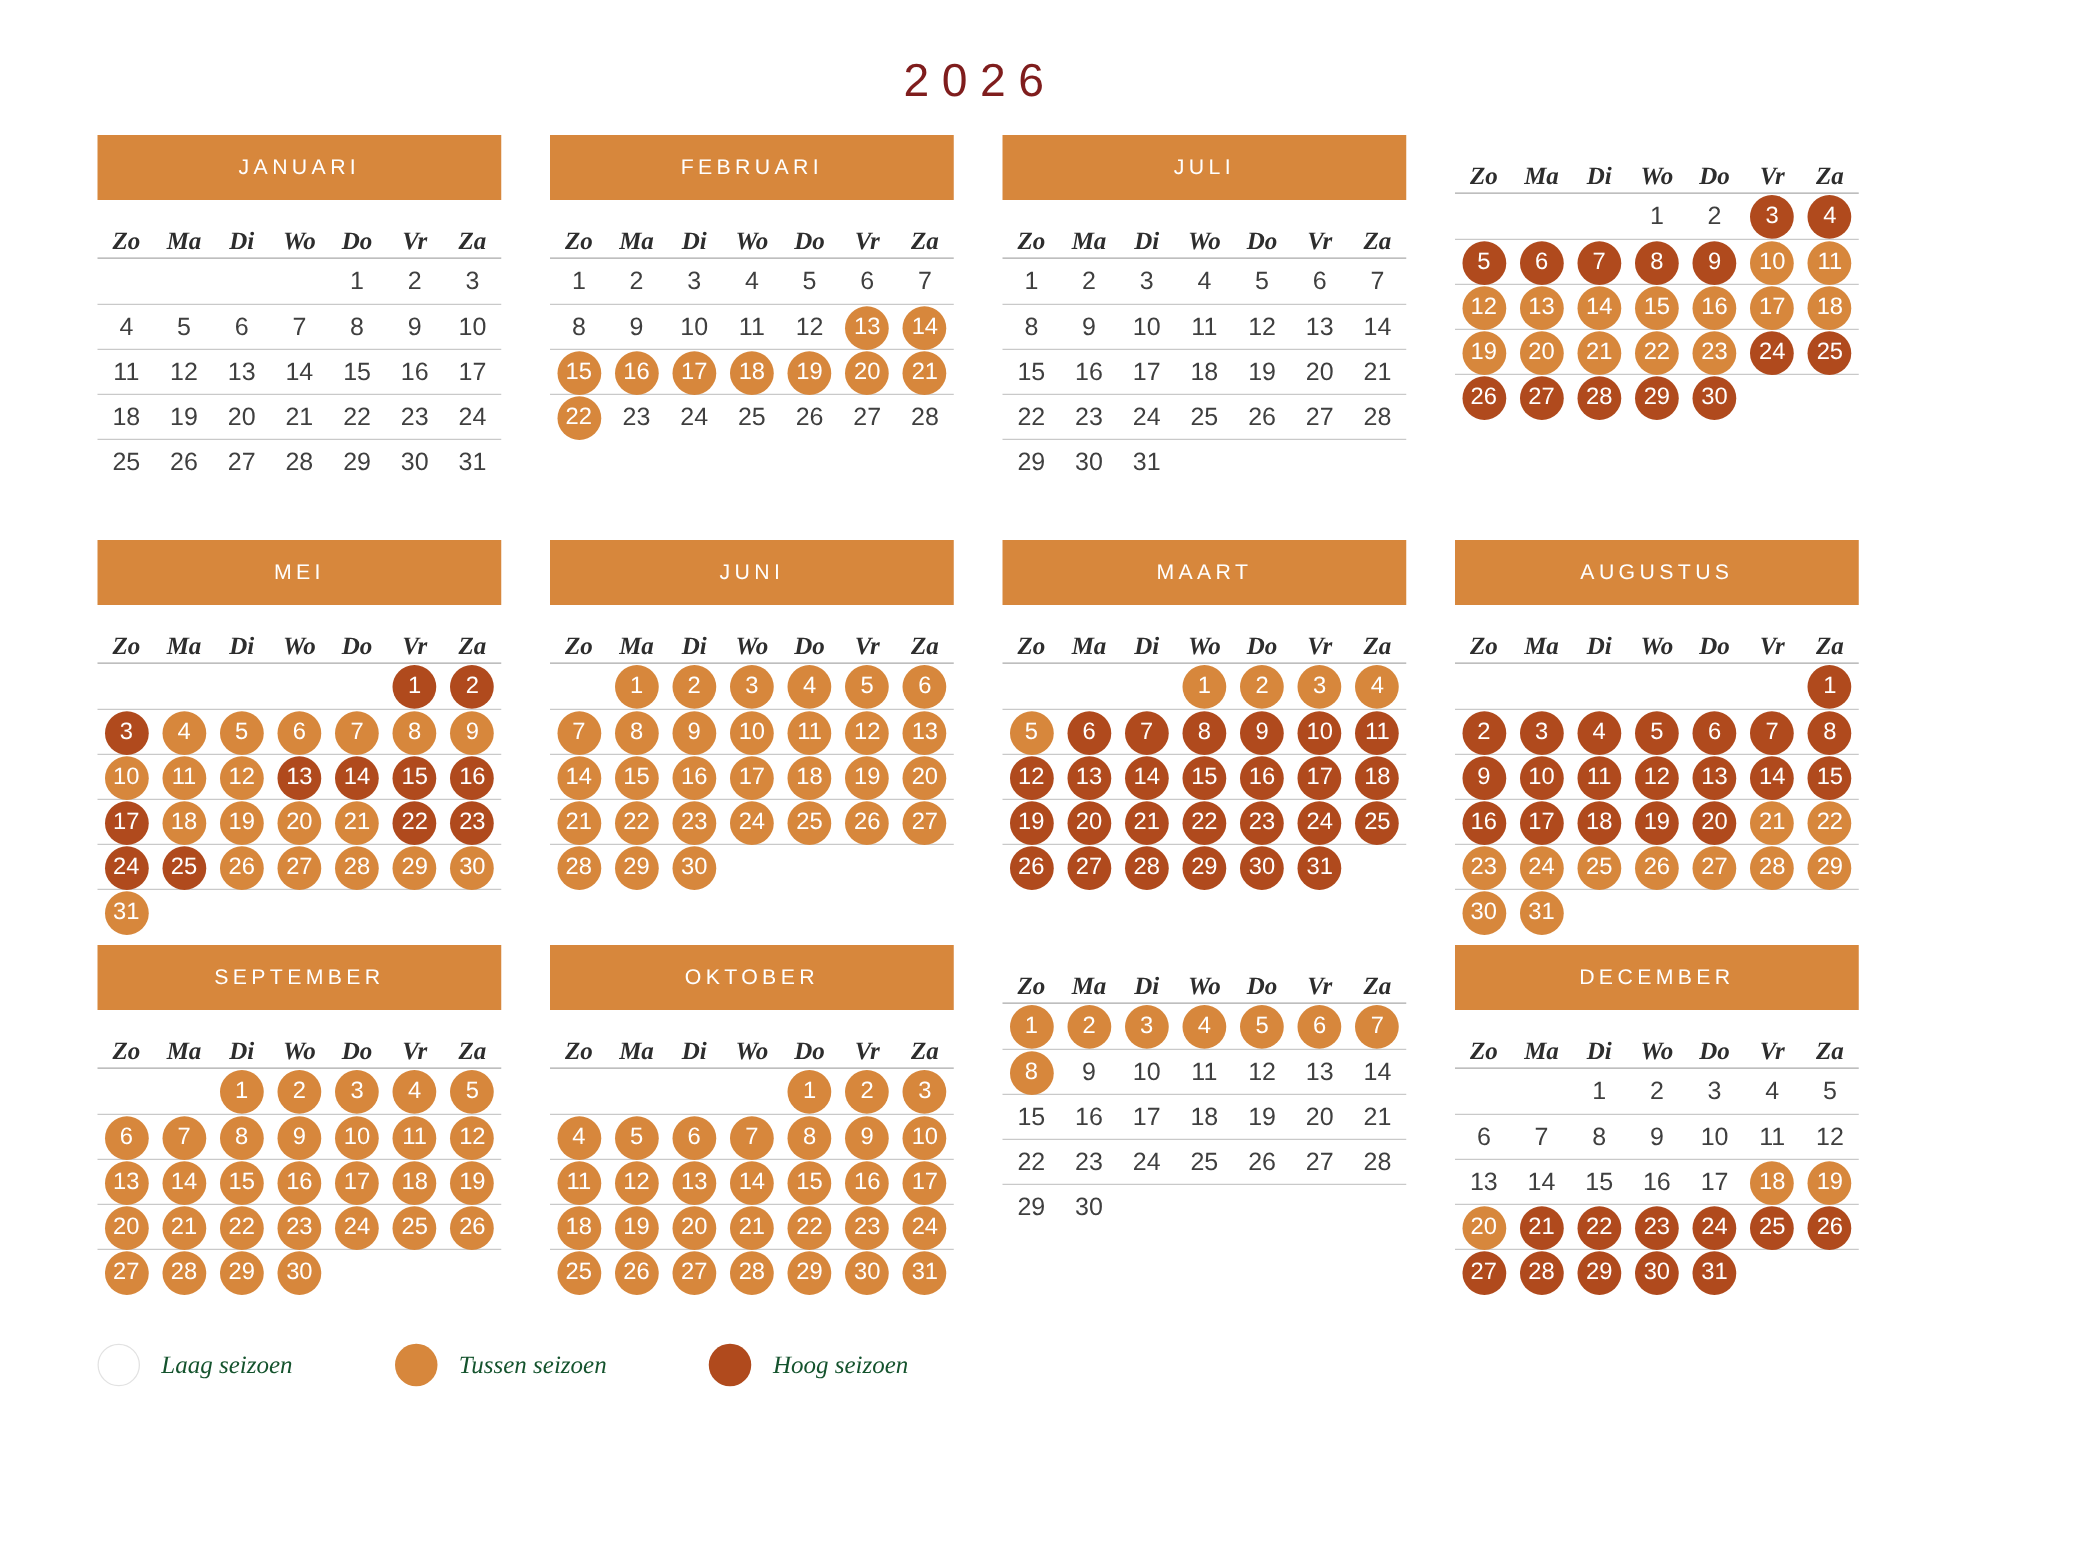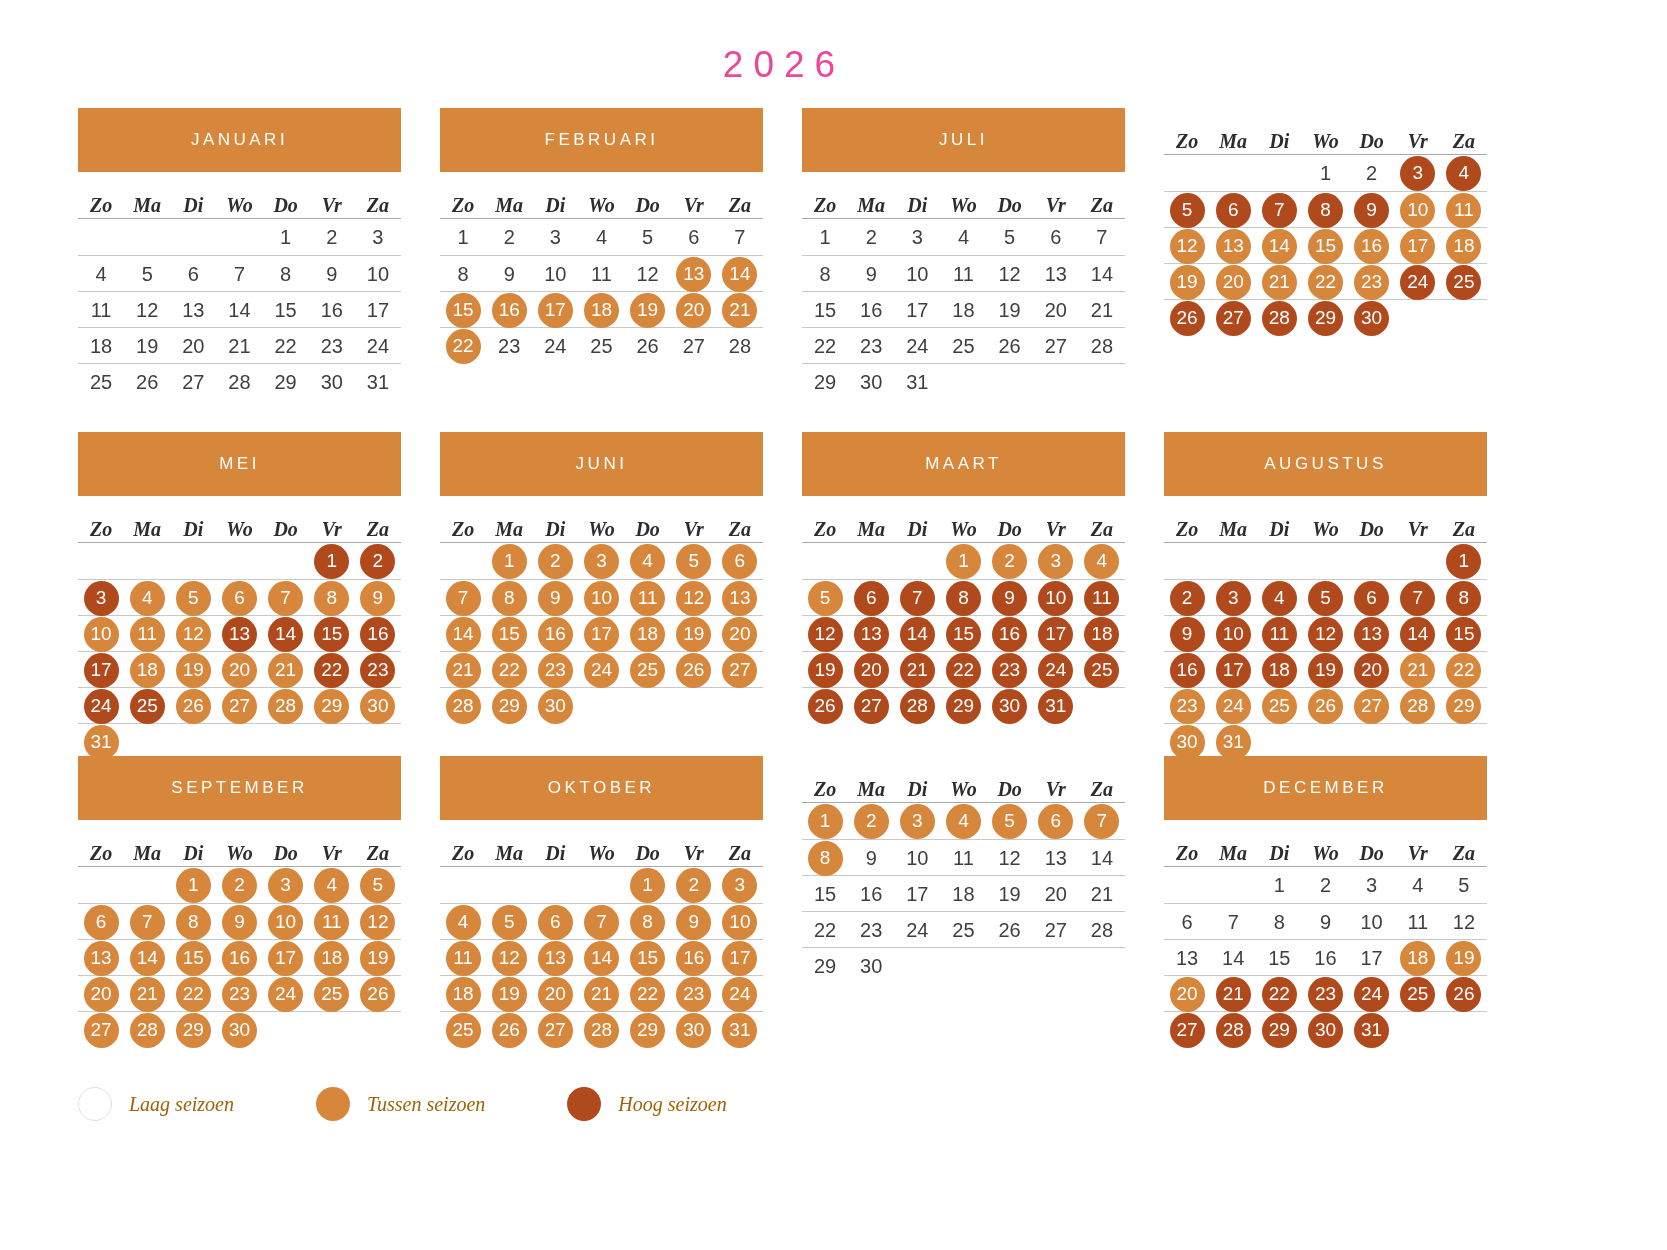--- a/index.html
+++ b/index.html
@@ -9,37 +9,37 @@
     font-family:"Liberation Sans", sans-serif;
     overflow:hidden;
   }
   .wrapper { width:1412px; margin-left:78px; padding-top:44px; }
 
   .year-title {
     text-align:center;
     font-size:37px;
     font-weight:300;
     letter-spacing:10px;
-    color:#ec4899;
+    color:#7f1d1d;
     font-family:"Liberation Sans", sans-serif;
   }
 
   .months-grid {
     margin-top:22px;
     display:grid;
     grid-template-columns:repeat(4, 323px);
     grid-template-rows:324px 324px auto;
     column-gap:39px;
     align-items:start;
   }
 
   .month { width:323px; }
 
   .month-header {
-    height:64px;
+    height:52px;
     background:var(--season-tussen, #d7873c);
     color:#ffffff;
     display:flex; align-items:center; justify-content:center;
     font-size:17px;
     letter-spacing:3.5px;
     font-weight:400;
   }
 
   .dow-row {
     display:grid;
@@ -93,21 +93,21 @@
     flex:0 0 auto;
   }
   .legend-swatch.laag   { background:#ffffff; border:1.5px solid #e2e2e2; }
   .legend-swatch.tussen { background:var(--season-tussen,#d7873c); }
   .legend-swatch.hoog   { background:var(--season-hoog,#b04a1d); }
   .legend-label {
     font-family:"Liberation Serif", serif;
     font-style:italic;
     font-weight:500;
     font-size:20px;
-    color:#a16207;
+    color:#14532d;
     text-align:right;
   }
 </style>
 </head>
 <body>
 
 <div class="wrapper">
 
   <div class="year-title">2026</div>
 

